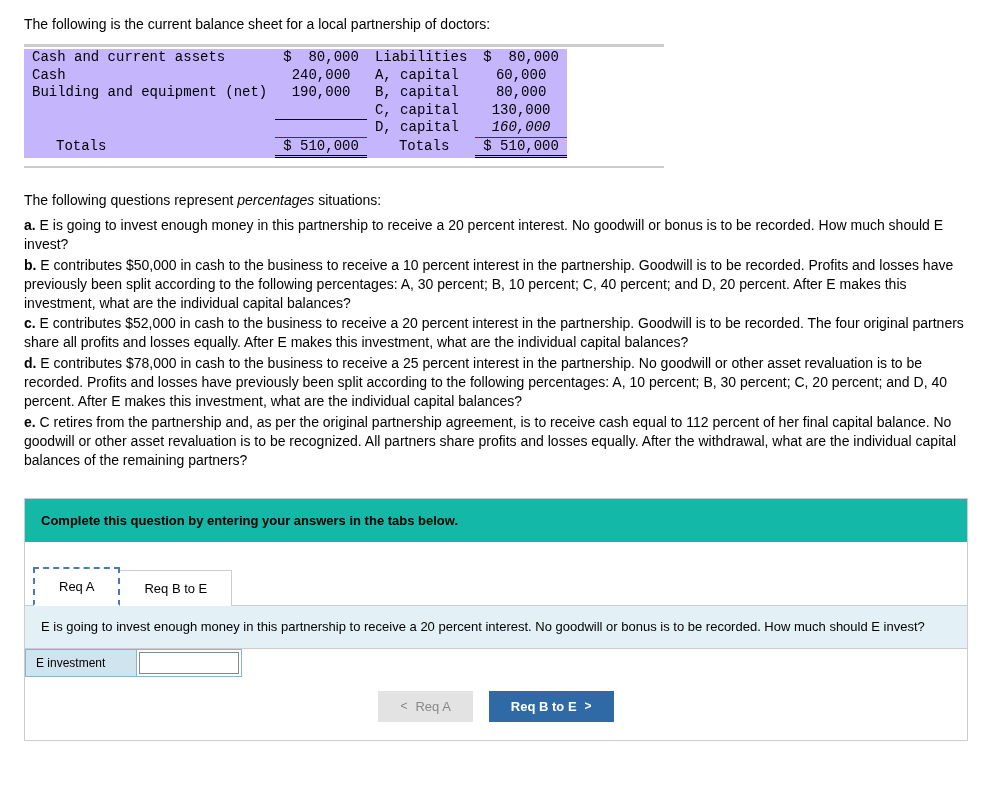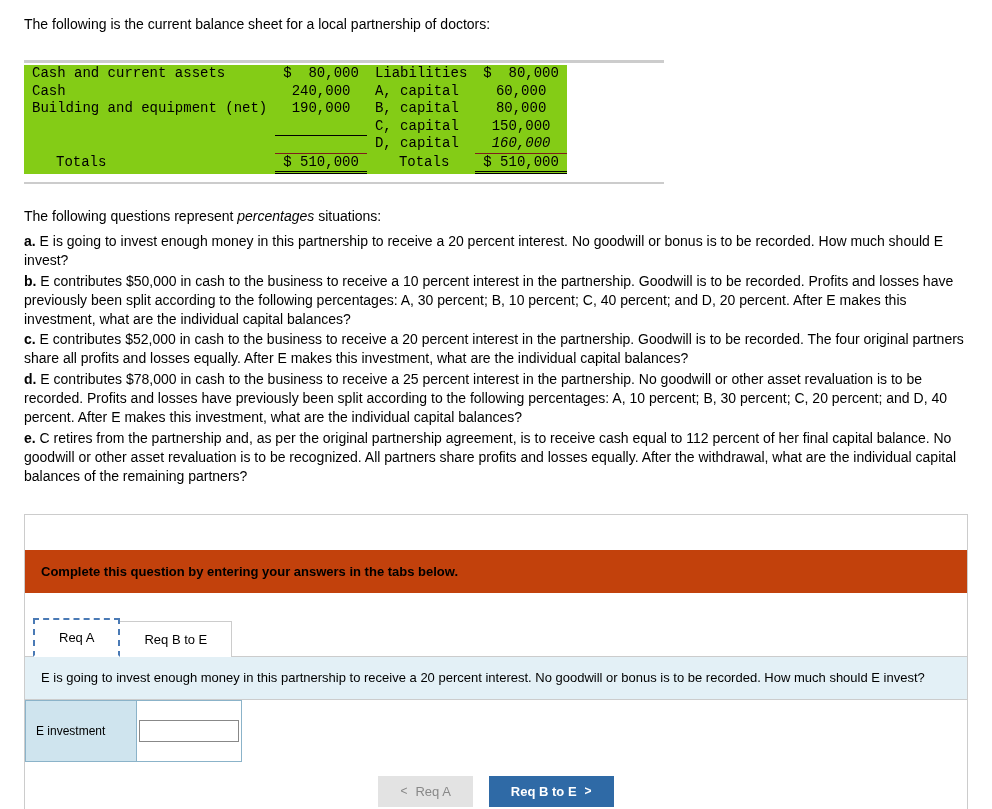--- a/index.html
+++ b/index.html
@@ -2,27 +2,27 @@
 <html><head>
 <meta charset="utf-8">
 <style>
   body {
     font-family: Arial, Helvetica, sans-serif;
     font-size: 14px;
     color: #000;
     margin: 0;
     padding: 16px 24px;
   }
-  .intro { margin-bottom: 28px; }
+  .intro { margin-bottom: 12px; }
   .balance-sheet {
     font-family: "Courier New", monospace;
     font-size: 14px;
     border-collapse: collapse;
     margin-bottom: 8px;
-    background: #84cc16;
+    background: #c4b5fd;
     padding: 0;
   }
   .balance-sheet td {
     padding: 0 8px;
     line-height: 1.25;
     white-space: pre;
   }
   .bs-hr {
     background: #ccc;
     height: 3px;
@@ -41,26 +41,25 @@
   .questions { margin-top: 8px; }
   .questions p { margin: 0 0 2px 0; line-height: 1.35; }
   .q-label { font-weight: bold; }
   em.ital { font-style: italic; }
   .answer-section {
     border: 1px solid #ccc;
     margin-top: 28px;
     background: #fff;
   }
   .complete-bar {
-    background: #c2410c;
+    background: #14b8a6;
     padding: 14px 16px;
     font-weight: bold;
     font-family: Verdana, Arial, sans-serif;
     font-size: 13px;
-    margin-top: 35px;
   }
   .tabs-row {
     display: flex;
     align-items: flex-end;
     padding: 24px 8px 0 8px;
     border-bottom: 1px solid #ccc;
     gap: 0;
   }
   .tab {
     padding: 10px 24px;
@@ -89,21 +88,21 @@
     line-height: 1.4;
     border-bottom: 1px solid #ccc;
   }
   .input-row {
     display: flex;
     align-items: stretch;
   }
   .input-label {
     background: #cfe4ee;
     border: 1px solid #8bb3c9;
-    padding: 23px 10px;
+    padding: 6px 10px;
     font-family: Verdana, Arial, sans-serif;
     font-size: 12px;
     display: flex;
     align-items: center;
     min-width: 90px;
   }
   .input-cell {
     border: 1px solid #8bb3c9;
     border-left: none;
     display: flex;
@@ -160,21 +159,21 @@
   <tr>
     <td>Building and equipment (net)</td>
     <td class="amount">190,000</td>
     <td>B, capital</td>
     <td class="amount">80,000</td>
   </tr>
   <tr>
     <td></td>
         <td></td>
     <td>C, capital</td>
-    <td class="amount">150,000</td>
+    <td class="amount">130,000</td>
   </tr>
   <tr>
     <td></td>
         <td class="bt"></td>
     <td>D, capital</td>
     <td class="amount bt" style="border-top:none;font-style:italic;">160,000</td>
   </tr>
   <tr>
     <td style="padding-left:32px;">Totals</td>
     <td class="amount dbl">$ 510,000</td>

